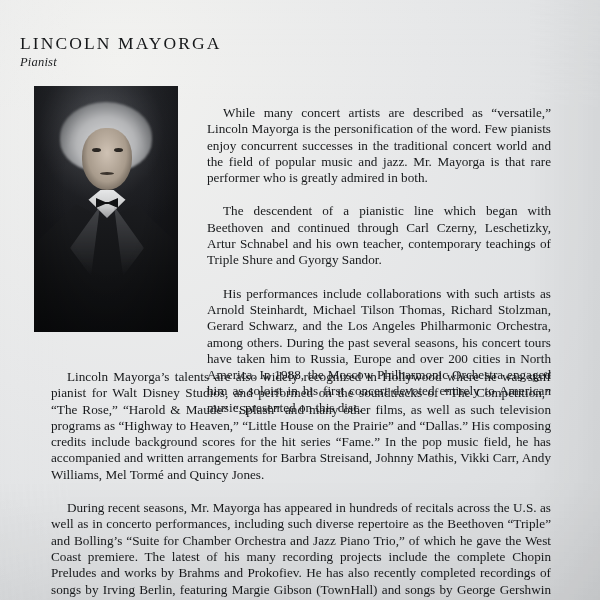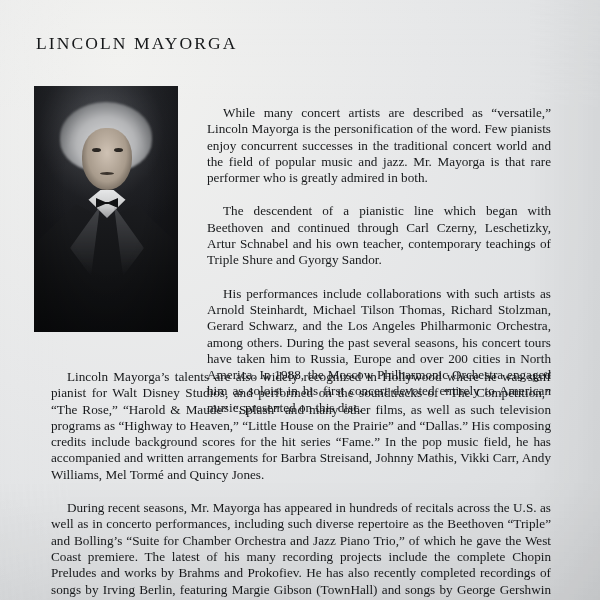--- a/index.html
+++ b/index.html
@@ -27,21 +27,21 @@
     inset: 0;
     pointer-events: none;
     background:
       linear-gradient(180deg, rgba(255,255,255,0.25) 0%, rgba(0,0,0,0.00) 18%, rgba(0,0,0,0.00) 80%, rgba(0,0,0,0.07) 100%),
       linear-gradient(90deg, rgba(255,255,255,0.20) 0%, rgba(0,0,0,0.00) 12%, rgba(0,0,0,0.00) 88%, rgba(0,0,0,0.06) 100%);
     mix-blend-mode: multiply;
     opacity: 0.8;
   }
   .content {
     position: absolute;
-    left: 34px;
+    left: 18px;
     top: 34px;
     width: 534px;
   }
   .title-block {
     margin-left: 2px;
   }
   .artist-name {
     font-family: "Liberation Serif", serif;
     font-size: 17.5px;
     letter-spacing: 2.1px;
@@ -187,20 +187,21 @@
   .full-col p.para { margin-bottom: 0; }
 </style>
 </head>
 <body>
 
 <div class="page">
 
   <div class="content">
     <div class="title-block">
       <div class="artist-name">Lincoln Mayorga</div>
+      <div class="artist-role">Pianist</div>
     </div>
   </div>
 
   <div class="photo">
     <div class="bg-glow"></div>
     <div class="hair"></div>
     <div class="face"></div>
     <div class="eye-l"></div>
     <div class="eye-r"></div>
     <div class="mouth"></div>

